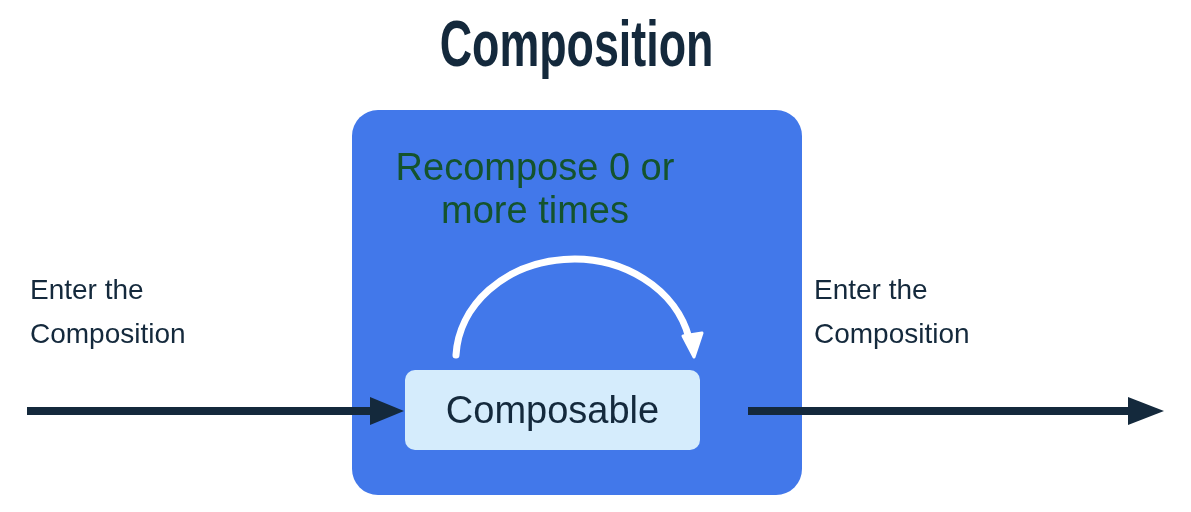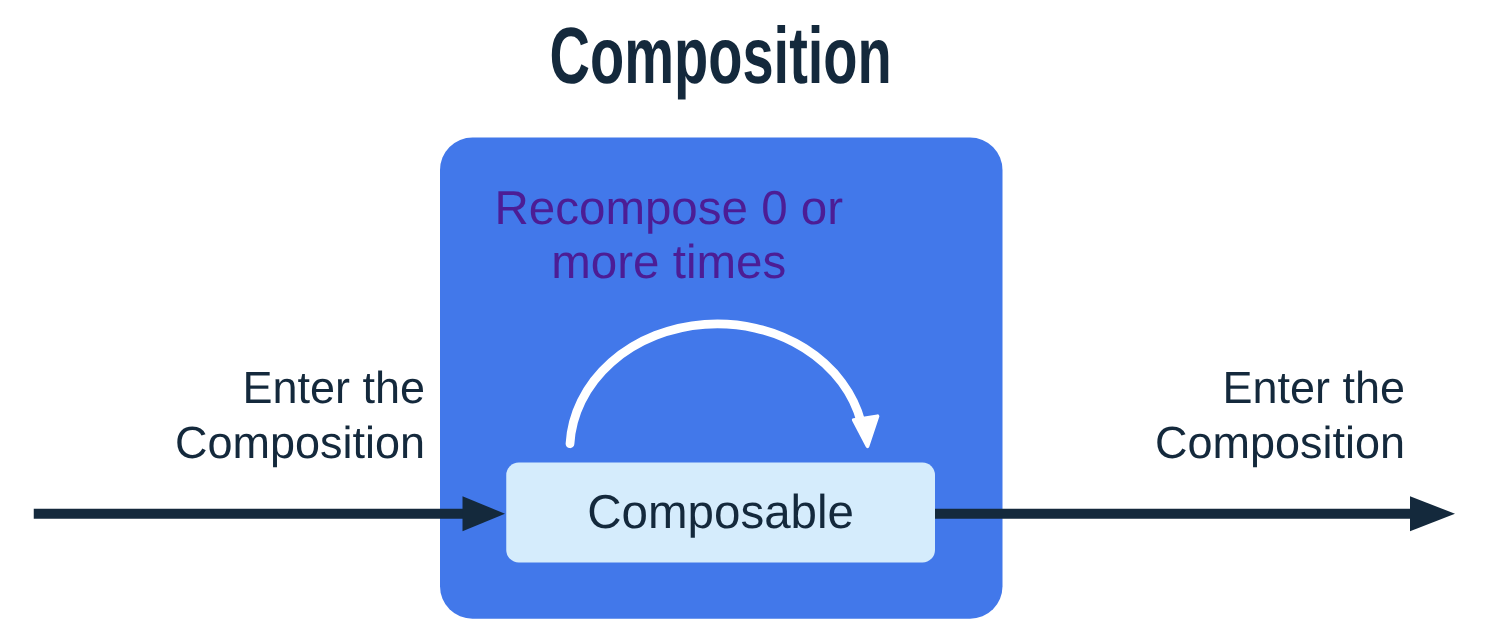--- a/index.html
+++ b/index.html
@@ -45,45 +45,45 @@
     border-radius: 26px;
   }
   .recompose-label {
     position: absolute;
     left: 352px;
     top: 146px;
     width: 366px;
     text-align: center;
     font-size: 38px;
     line-height: 43px;
-    color: #4c1d95;
+    color: #14532d;
     white-space: pre-line;
   }
   .composable-box {
     position: absolute;
     left: 405px;
     top: 370px;
-    width: 343px;
+    width: 295px;
     height: 80px;
     background: var(--composable_bg, #D5ECFC);
     border-radius: 10px;
     display: flex;
     align-items: center;
     justify-content: center;
   }
   .composable-label {
     font-size: 38px;
     color: var(--ink, #14293C);
   }
   .side-label {
     position: absolute;
-    top: 288px;
+    top: 268px;
     width: 310px;
-    text-align: right;
-    font-size: 36px;
+    text-align: left;
+    font-size: 28px;
     line-height: 44px;
     color: var(--ink, #14293C);
     white-space: pre-line;
   }
   .side-label.enter { left: 30px; }
   .side-label.leave { left: 814px; }
   .arrow-layer {
     position: absolute;
     left: 0;
     top: 0;

